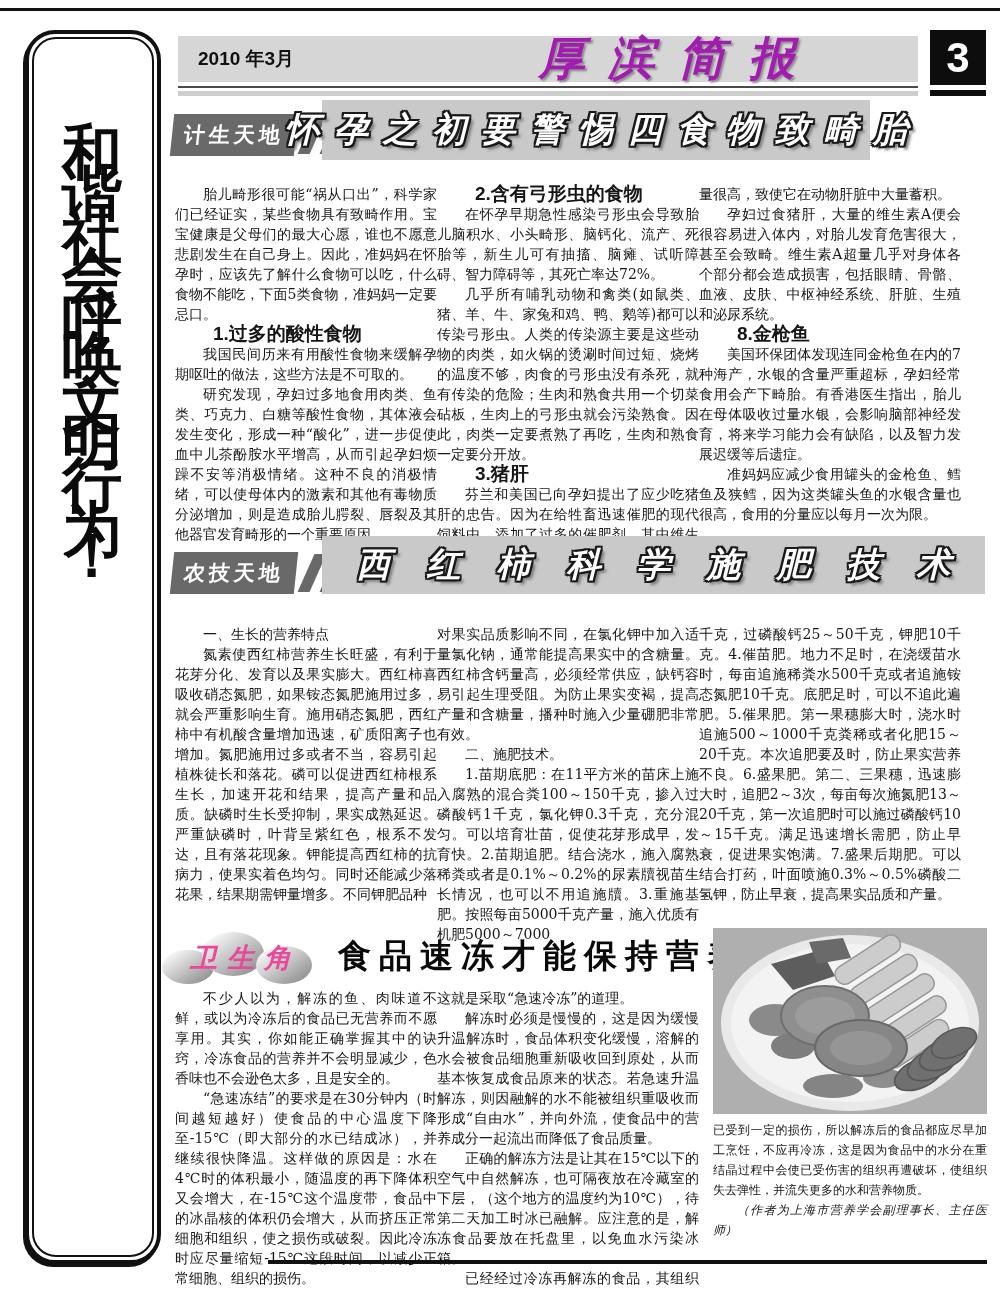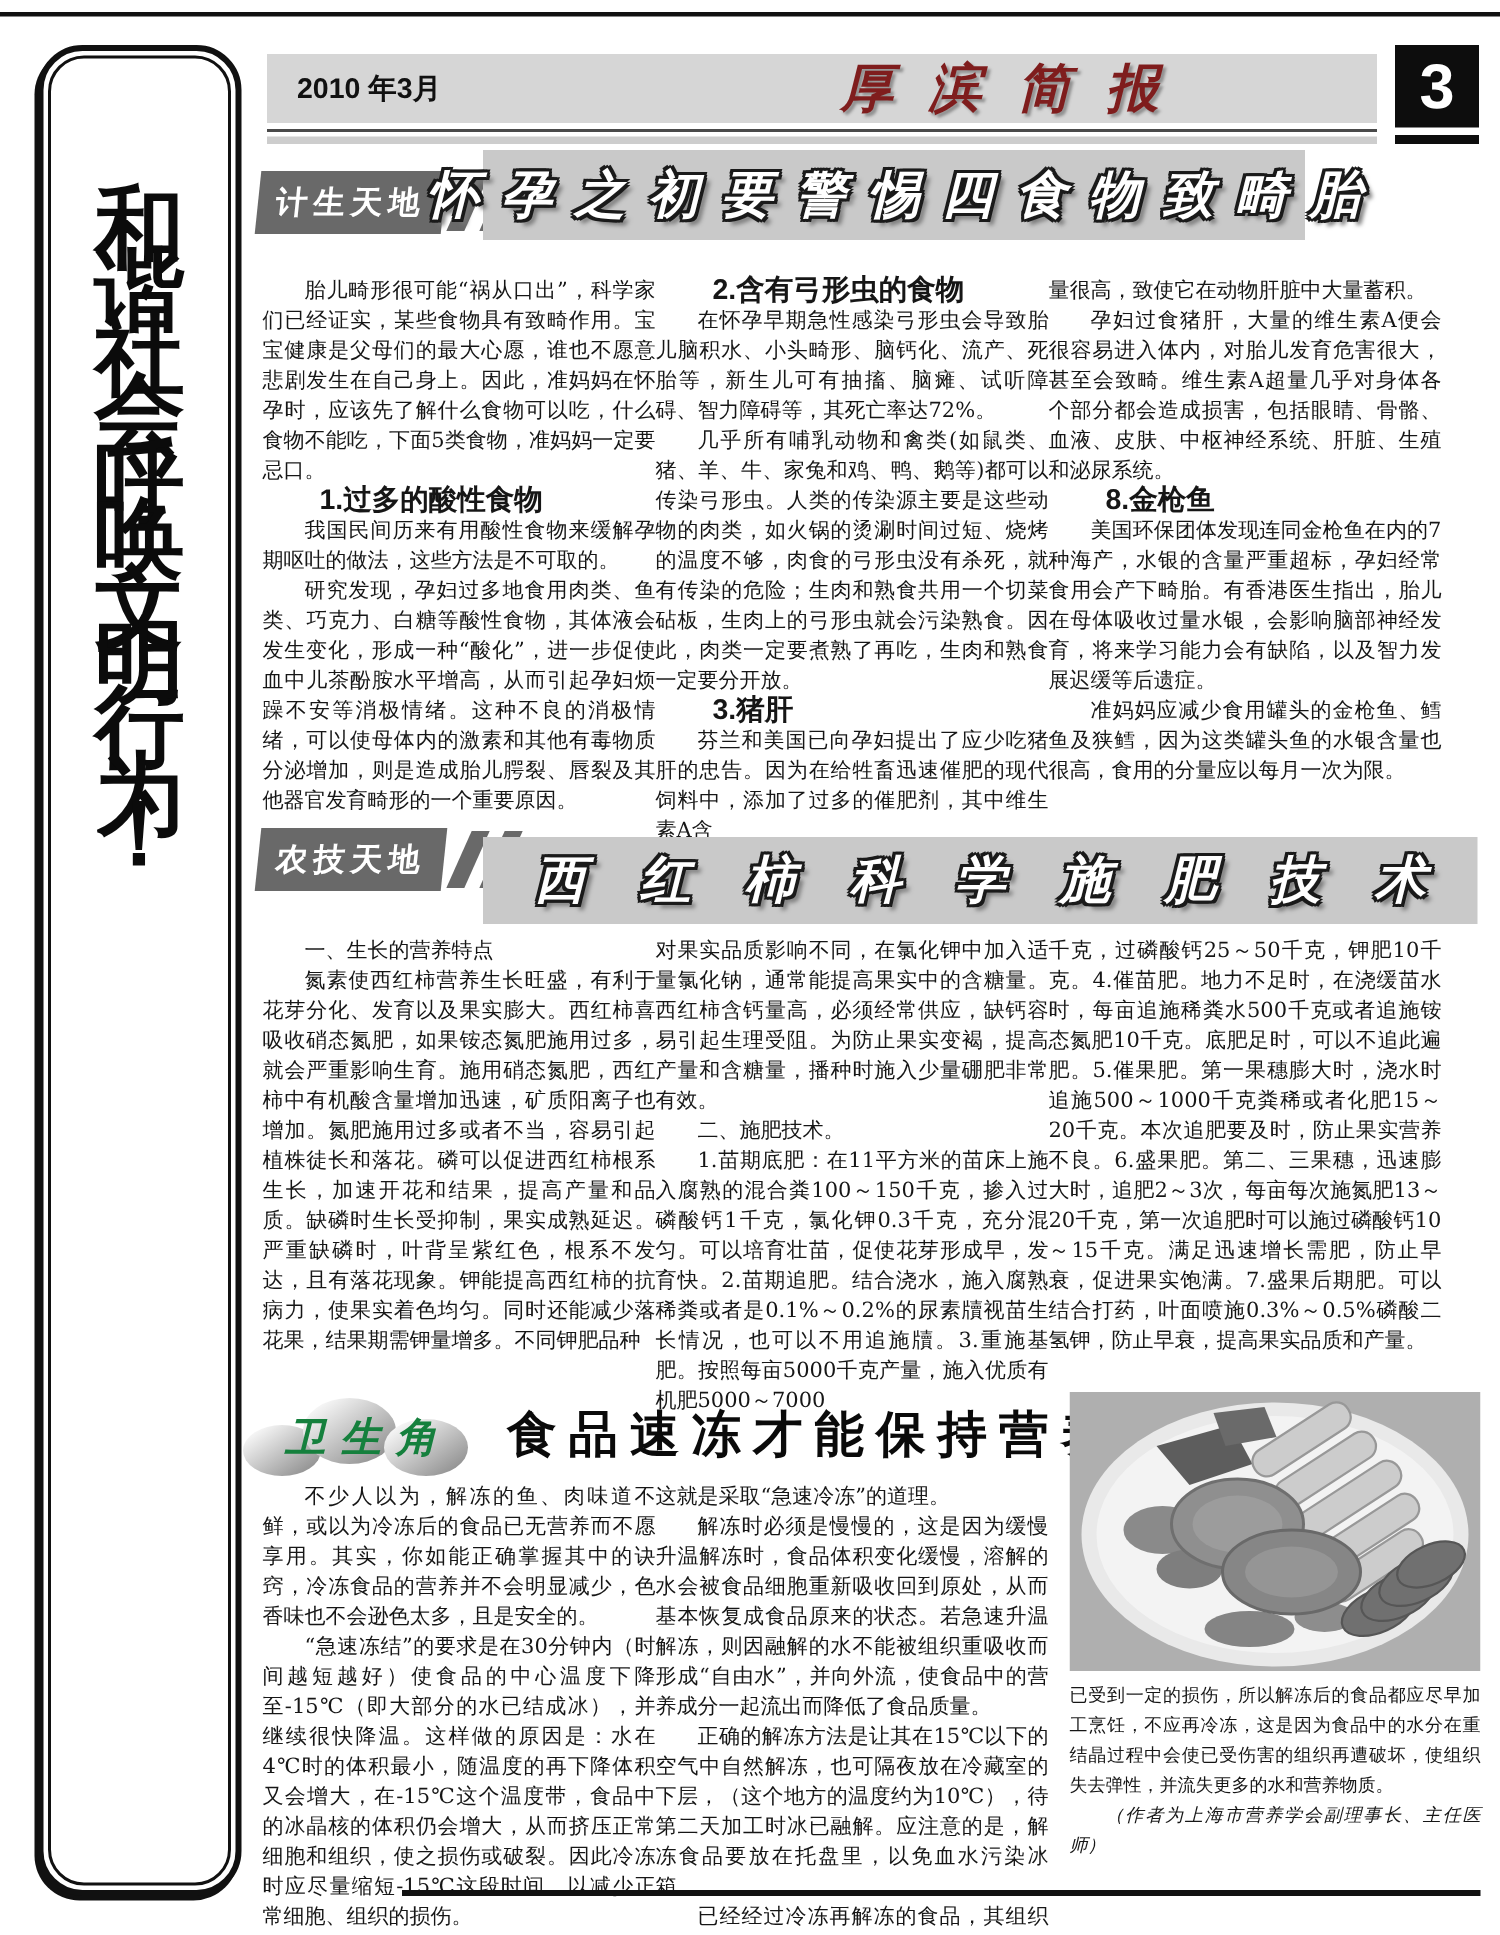--- a/index.html
+++ b/index.html
@@ -16,42 +16,42 @@
   .sidebar-inner{position:absolute;inset:3px;border:2px solid #111;border-radius:24px;}
   .sidebar-text{position:absolute;top:38px;left:50%;transform:translateX(-50%);
     writing-mode:vertical-rl;text-orientation:upright;font-size:60px;font-weight:bold;
     letter-spacing:42px;line-height:1;color:#0b0b0b;font-family:"DejaVu Serif",serif;white-space:nowrap;}
 
   
   .header-bar{left:178px;top:36px;width:740px;height:46px;background:#d6d6d6;}
   .date{position:absolute;left:20px;top:50%;transform:translateY(-50%);
         font-family:"Liberation Sans",sans-serif;font-weight:bold;font-size:19px;color:#111;}
   .masthead{position:absolute;left:66%;top:50%;transform:translate(-50%,-50%);
-        font-style:italic;font-weight:bold;font-size:35px;letter-spacing:24px;padding-left:24px;
-        color:#7f1d1d;text-shadow:2px 2px 2px #8f8f8f;white-space:nowrap;}
+        font-style:italic;font-weight:bold;font-size:46px;letter-spacing:24px;padding-left:24px;
+        color:#a21caf;text-shadow:2px 2px 2px #8f8f8f;white-space:nowrap;}
   .hline1{left:178px;top:86px;width:740px;height:2px;background:#4a4a4a;}
   .hline2{left:178px;top:91px;width:740px;height:5px;background:#cdcdcd;}
   .pagenum{left:930px;top:30px;width:56px;height:55px;background:#0d0d0d;color:#fff;
         display:flex;align-items:center;justify-content:center;
         font-family:"Liberation Sans",sans-serif;font-weight:bold;font-size:42px;}
   .pagenum-rule{left:930px;top:90px;width:56px;height:6px;background:#0d0d0d;}
 
   
   .badge{display:flex;align-items:center;}
   .badge-box{background:#696969;color:#fff;font-family:"Liberation Sans",sans-serif;
         font-weight:bold;font-size:21px;letter-spacing:4px;padding:7px 12px;transform:skewX(-6deg);}
   .slash{display:inline-block;width:12px;height:38px;background:#696969;
         transform:skewX(-24deg);margin-left:10px;}
   .badge1{left:172px;top:114px;}
   .badge2{left:172px;top:552px;}
 
   
   .titlebar{background:#c9c9c9;display:flex;align-items:center;justify-content:center;}
   .titlebar1{left:322px;top:100px;width:548px;height:60px;}
-  .titlebar2{left:322px;top:558px;width:663px;height:58px;}
+  .titlebar2{left:322px;top:536px;width:663px;height:58px;}
   .calli{font-family:"DejaVu Serif",serif;font-style:italic;font-weight:bold;color:#fff;
         white-space:nowrap;
         text-shadow:2px 0 #1a1a1a,-2px 0 #1a1a1a,0 2px #1a1a1a,0 -2px #1a1a1a,
                     2px 2px #1a1a1a,-2px -2px #1a1a1a,2px -2px #1a1a1a,-2px 2px #1a1a1a,
                     4px 4px 3px #777;}
   .calli1{font-size:34px;letter-spacing:15px;padding-left:15px;}
   .calli2{font-size:34px;letter-spacing:36px;padding-left:36px;}
 
   
   .cols{display:flex;}
@@ -65,21 +65,21 @@
   .h{font-family:"Liberation Sans",sans-serif;font-weight:bold;text-indent:2em;font-size:19px;}
 
   
   .badge3{left:162px;top:928px;width:170px;height:56px;}
   .bubble{position:absolute;border-radius:50%;
         background:linear-gradient(145deg,#f5f5f5 15%,#8f8f8f 90%);}
   .b1{left:0px;top:22px;width:52px;height:34px;}
   .b2{left:40px;top:4px;width:62px;height:44px;}
   .b3{left:94px;top:18px;width:56px;height:38px;}
   .badge3-label{position:absolute;left:28px;top:12px;font-family:Liberation Mono, monospace;
-        font-weight:bold;font-style:italic;font-size:27px;letter-spacing:10px;color:#15803d;white-space:nowrap;}
+        font-weight:bold;font-style:italic;font-size:27px;letter-spacing:10px;color:#ec4899;white-space:nowrap;}
   .title3{left:338px;top:934px;font-family:"Liberation Sans",sans-serif;font-weight:900;
         font-size:33px;letter-spacing:8px;color:#0a0a0a;white-space:nowrap;}
 
   
   .photo{left:713px;top:928px;width:274px;height:186px;}
   .photo svg{display:block;}
   .caption{left:713px;top:1120px;width:274px;font-size:12px;line-height:20px;text-align:justify;}
   .author{font-style:italic;text-indent:2em;margin-top:2px;}
 </style>
 </head>

